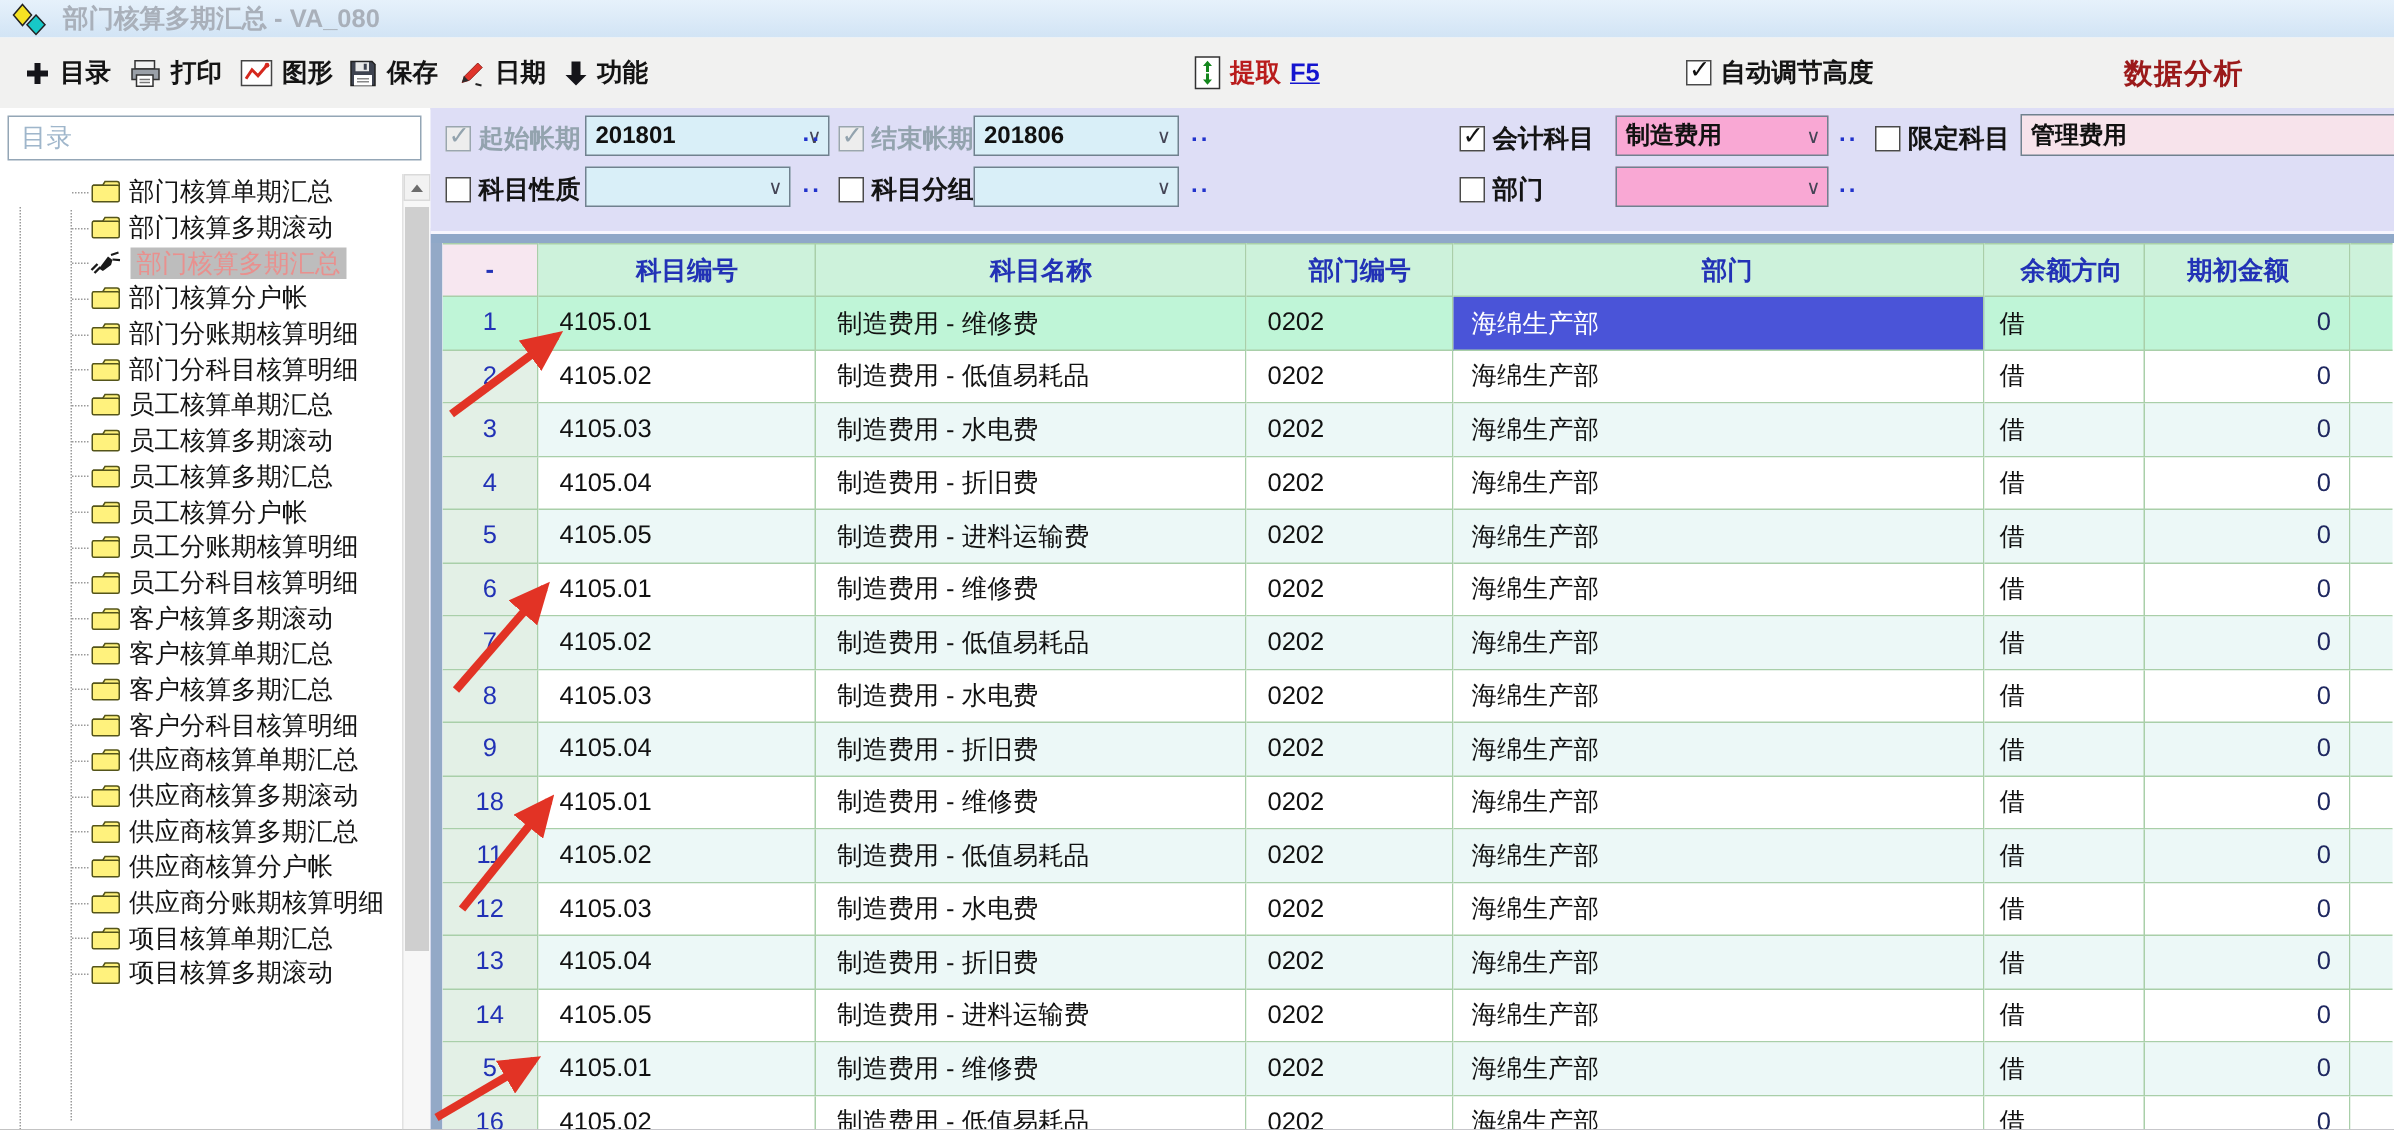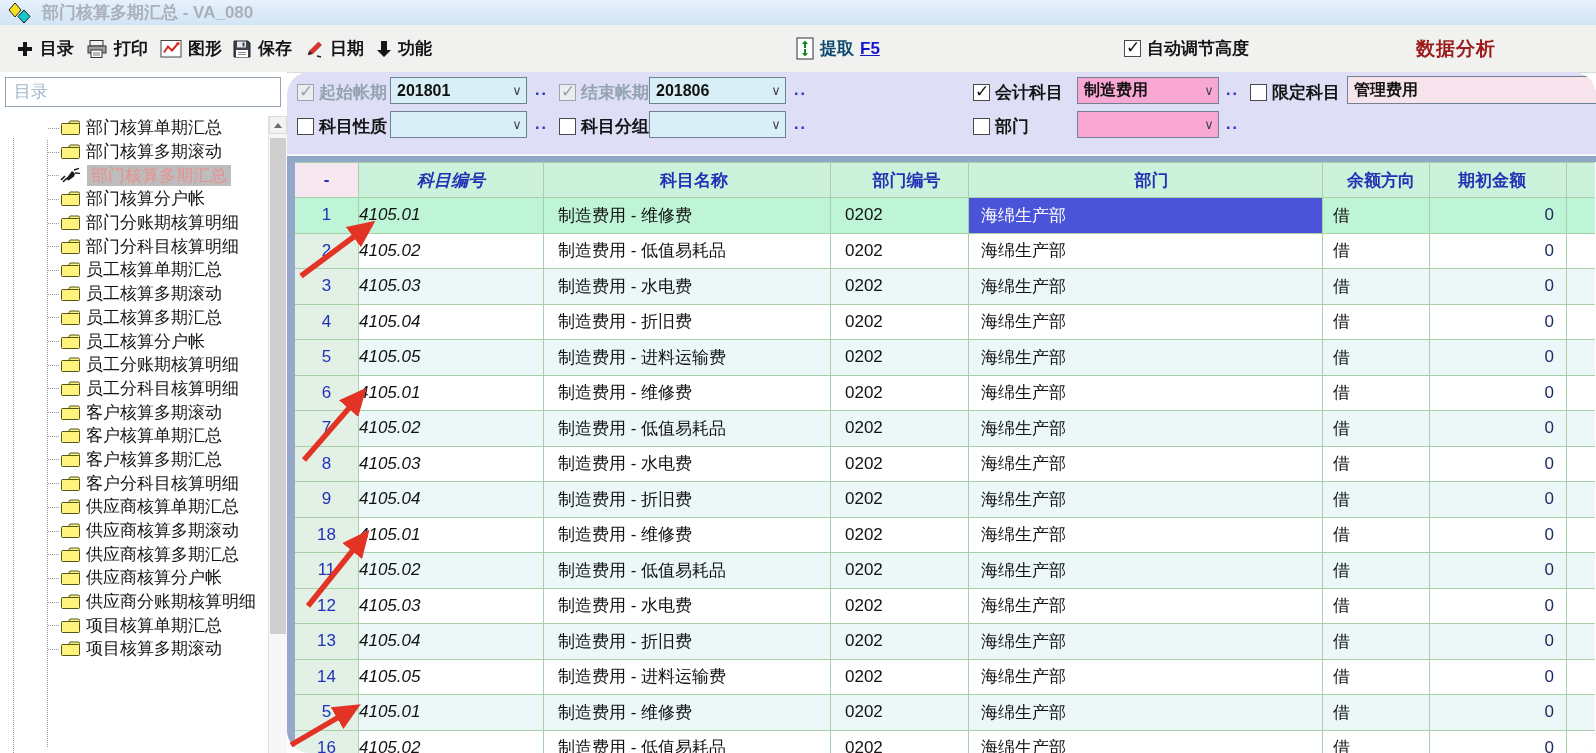--- a/index.html
+++ b/index.html
@@ -9,21 +9,21 @@
   .titlebar{position:absolute;left:0;top:0;width:100%;height:25px;
             background:linear-gradient(#E6F1FB,#D2E4F5);display:flex;align-items:center;}
   .titlebar .appicon{margin-left:6px;width:30px;height:22px;}
   .titlebar .ttext{margin-left:6px;font-size:17px;font-weight:600;color:#A9B0BA;}
   
   .toolbar{position:absolute;left:0;top:25px;width:100%;height:47px;background:#F1F1F0;
            border-bottom:1px solid #DADADA;}
   .tbtn{position:absolute;top:0;height:47px;display:flex;align-items:center;gap:6px;cursor:default;}
   .tbtn .tlab{font-size:17px;font-weight:600;color:#141414;white-space:nowrap;}
   .tbtn .ic{display:flex;align-items:center;}
-  .extract .tlab{color:#0c4a6e;font-weight:700;font-size:17px;}
+  .extract .tlab{color:#b91c1c;font-weight:700;font-size:17px;}
   .extract .hotkey{text-decoration:underline;color:#1414CF;font-weight:700;font-size:17px;}
   .analysis{font-size:19px;font-weight:700;color:#9B1A1A;letter-spacing:1px;}
   
   .cb{width:17px;height:17px;background:#fff;border:1px solid #4a4a4a;display:inline-block;
       position:relative;flex:0 0 auto;box-sizing:border-box;}
   .cb.checked::after{content:"✓";position:absolute;left:1px;top:-4px;font-size:17px;font-weight:bold;color:#111;}
   .cb.disabled{background:#EDEDED;border-color:#9AA6AE;}
   .cb.disabled::after{color:#93A3AE;}
   
   .sidebar{position:absolute;left:0;top:72px;width:287px;bottom:0;background:#fff;overflow:hidden;}
@@ -43,21 +43,21 @@
   .tree-item.selected .tlabel{background:#BDBDBD;color:#E9908E;padding:2px 4px;}
   .ticon{display:flex;align-items:center;flex:0 0 auto;}
   .tree-scrollbar{position:absolute;right:0;top:44px;width:18px;bottom:0;background:#F7F7F7;
                   border-left:1px solid #E2E2E2;}
   .sb-btn{height:18px;background:#F2F2F2;border:1px solid #DADADA;box-sizing:border-box;
           display:flex;align-items:center;justify-content:center;}
   .tri-up{width:0;height:0;border-left:4px solid transparent;border-right:4px solid transparent;
           border-bottom:5px solid #6C6C6C;}
   .sb-thumb{position:absolute;left:1px;right:1px;top:22px;height:496px;background:#CFCFCF;}
   
-  .rightpane{position:absolute;left:287px;top:72px;right:0;bottom:0;background:#DEDEF6;overflow:hidden;border-radius:23px;}
+  .rightpane{position:absolute;left:287px;top:72px;right:0;bottom:0;background:#DEDEF6;overflow:hidden;}
   .fgroup{position:absolute;display:flex;align-items:center;gap:5px;}
   .flabel{font-size:17px;font-weight:600;color:#141414;white-space:nowrap;}
   .fgroup.disabled .flabel{color:#93A3AE;}
   .combo{position:absolute;height:27px;border:1px solid #70818F;background:#D9EFF8;
          display:flex;align-items:center;box-sizing:border-box;}
   .combo .val{flex:1;padding-left:6px;font-size:16px;font-weight:600;color:#111;
               white-space:nowrap;overflow:hidden;}
   .combo .chev{width:18px;text-align:center;color:#445;font-size:13px;}
   .combo.pink{background:#f9a8d4;}
   .finput{position:absolute;height:28px;border:1px solid #70818F;background:#F7E3EB;
@@ -71,21 +71,21 @@
   .left-strip{position:absolute;left:0;top:10px;bottom:0;width:8px;background:#93A9C7;}
   .grid{position:absolute;left:8px;top:10px;right:0;bottom:0;background:#fff;overflow:hidden;}
   .grow{display:flex;height:35.5px;}
   .grow.ghead{height:36px;}
   .gcell{box-sizing:border-box;border-right:1px solid #A9CFA9;border-bottom:1px solid #A9CFA9;
          font-size:17px;display:flex;align-items:center;overflow:hidden;white-space:nowrap;}
   .ghead .gcell{border-top:1px solid #A9CFA9;background:#CDF2DB;color:#2232B6;font-weight:600;
                 justify-content:center;}
   .ghead .c0{background:#F7E7F0;}
   .c0{width:64px;justify-content:center;color:#2232B6;}
-  .c1{width:185px;padding-left:0;font-style:italic;}
+  .c1{width:185px;padding-left:14px;}
   .c2{width:287px;padding-left:14px;}
   .c3{width:138px;padding-left:14px;}
   .c4{width:354px;padding-left:12px;}
   .c5{width:107px;padding-left:10px;}
   .c6{width:137px;justify-content:flex-end;padding-right:12px;color:#1F2860;}
   .c7{width:28px;border-right:none;}
   .grow.plain .gcell{background:#FFFFFF;}
   .grow.tint  .gcell{background:#ECF8F7;}
   .grow.plain .c0,.grow.tint .c0{background:#E3F0E6;}
   .grow.sel .gcell{background:#BFF5D7;}
@@ -415,21 +415,21 @@
       <div class="sb-thumb"></div>
     </div>
   </div>
 
   <div class="rightpane">
 
     <div class="fgroup disabled" style="left:10px;top:9px">
       <span class="cb checked disabled"></span>
       <span class="flabel">起始帐期</span>
     </div>
-    <div class="combo" style="left:103px;top:5px;width:137px">
+    <div class="combo" style="left:103px;top:5px;width:163px">
       <span class="val">201801</span>
       <span class="chev">∨</span>
     </div>
     <span class="dots" style="left:248px;top:9px">..</span>
 
     <div class="fgroup disabled" style="left:272px;top:9px">
       <span class="cb checked disabled"></span>
       <span class="flabel">结束帐期</span>
     </div>
     <div class="combo" style="left:362px;top:5px;width:137px">

